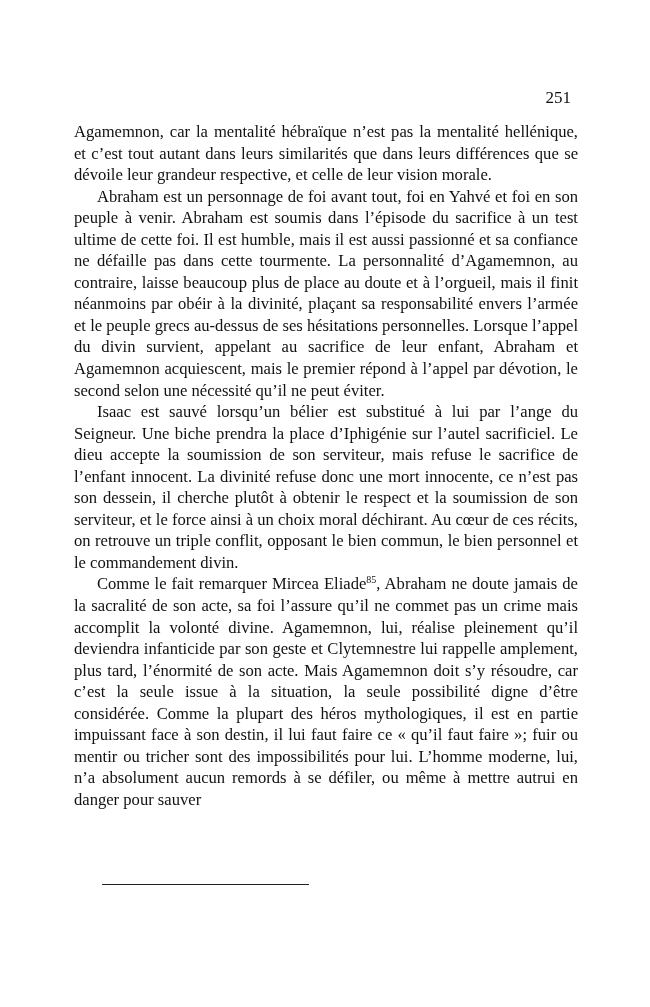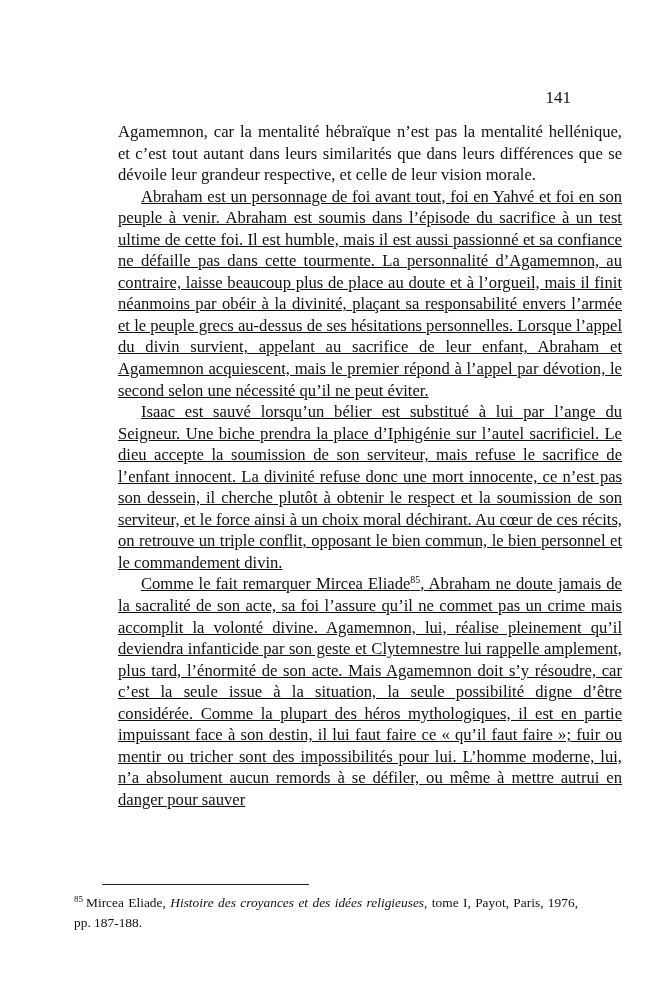--- a/index.html
+++ b/index.html
@@ -46,29 +46,27 @@
     }
     .body-text {
       position: absolute;
       top: 121px;
       left: 0;
       width: 504px;
       font-size: 16.6px;
       line-height: 21.55px;
       text-align: justify;
       hyphens: none;
-      margin-left: 44px;
     }
     .body-text p {
       margin: 0;
       text-indent: 0;
     }
     .body-text p.indent {
       text-indent: 23px;
-      text-decoration: underline;
     }
     sup.fnref {
       font-size: 10px;
       line-height: 0;
       vertical-align: 6px;
     }
     .footnote-rule {
       position: absolute;
       left: 28px;
       top: 884px;
@@ -94,27 +92,26 @@
     .footnote em {
       font-style: italic;
     }
   </style>
 </head>
 <body>
 
 <div class="page">
 
   <div class="running-head">
-    <span class="page-number">141</span>
+    <span class="page-number">251</span>
   </div>
 
   <div class="body-text">
     <p>Agamemnon, car la mentalité hébraïque n’est pas la mentalité hellénique, et c’est tout autant dans leurs similarités que dans leurs différences que se dévoile leur grandeur respective, et celle de leur vision morale.</p>
     <p class="indent">Abraham est un personnage de foi avant tout, foi en Yahvé et foi en son peuple à venir. Abraham est soumis dans l’épisode du sacrifice à un test ultime de cette foi. Il est humble, mais il est aussi passionné et sa confiance ne défaille pas dans cette tourmente. La personnalité d’Agamemnon, au contraire, laisse beaucoup plus de place au doute et à l’orgueil, mais il finit néanmoins par obéir à la divinité, plaçant sa responsabilité envers l’armée et le peuple grecs au-dessus de ses hésitations personnelles. Lorsque l’appel du divin survient, appelant au sacrifice de leur enfant, Abraham et Agamemnon acquiescent, mais le premier répond à l’appel par dévotion, le second selon une nécessité qu’il ne peut éviter.</p>
     <p class="indent">Isaac est sauvé lorsqu’un bélier est substitué à lui par l’ange du Seigneur. Une biche prendra la place d’Iphigénie sur l’autel sacrificiel. Le dieu accepte la soumission de son serviteur, mais refuse le sacrifice de l’enfant innocent. La divinité refuse donc une mort innocente, ce n’est pas son dessein, il cherche plutôt à obtenir le respect et la soumission de son serviteur, et le force ainsi à un choix moral déchirant. Au cœur de ces récits, on retrouve un triple conflit, opposant le bien commun, le bien personnel et le commandement divin.</p>
     <p class="indent"><span>Comme le fait remarquer Mircea Eliade</span><sup class="fnref">85</sup><span>, Abraham ne doute jamais de la sacralité de son acte, sa foi l’assure qu’il ne commet pas un crime mais accomplit la volonté divine. Agamemnon, lui, réalise pleinement qu’il deviendra infanticide par son geste et Clytemnestre lui rappelle amplement, plus tard, l’énormité de son acte. Mais Agamemnon doit s’y résoudre, car c’est la seule issue à la situation, la seule possibilité digne d’être considérée. Comme la plupart des héros mythologiques, il est en partie impuissant face à son destin, il lui faut faire ce « qu’il faut faire »; fuir ou mentir ou tricher sont des impossibilités pour lui. L’homme moderne, lui, n’a absolument aucun remords à se défiler, ou même à mettre autrui en danger pour sauver</span></p>
   </div>
 
   <div class="footnote-rule"></div>
 
-  <div class="footnote"><sup>85</sup><span>Mircea Eliade, </span><em>Histoire des croyances et des idées religieuses</em><span>, tome I, Payot, Paris, 1976, pp. 187-188.</span></div>
 
 </div>
 
 </body></html>

